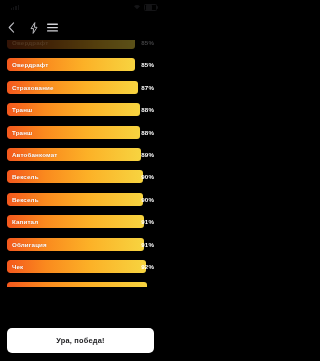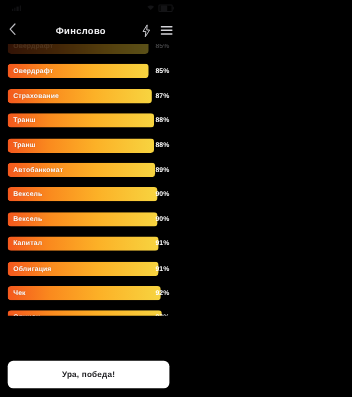--- a/index.html
+++ b/index.html
@@ -210,21 +210,20 @@
 </div>
 
 <div class="app-header">
   <div class="hdr-back">
     <span>
       <svg width="7" height="11" viewBox="0 0 7 11">
           <path d="M5.6 .8 L1.2 5.5 L5.6 10.2" stroke="#bcbcc1" stroke-width="1.1" fill="none" stroke-linecap="round" stroke-linejoin="round"></path>
         </svg>
     </span>
   </div>
-  <div class="hdr-title">Финслово</div>
   <div class="hdr-actions">
     <span class="hdr-icon">
       <svg width="8" height="12" viewBox="0 0 8 12">
           <path d="M4.8 .6 L1 6.6 H3.6 L3.1 11.4 L7 5.3 H4.4 Z" stroke="#c9c9ce" stroke-width="0.9" fill="none" stroke-linejoin="round"></path>
         </svg>
     </span>
     <span class="hdr-icon">
       <svg width="11" height="9" viewBox="0 0 11 9">
         <rect x="0" y="0.6" width="11" height="1.3" rx=".6" fill="#d3d3d8"></rect>
         <rect x="0" y="3.9" width="11" height="1.3" rx=".6" fill="#d3d3d8"></rect>

